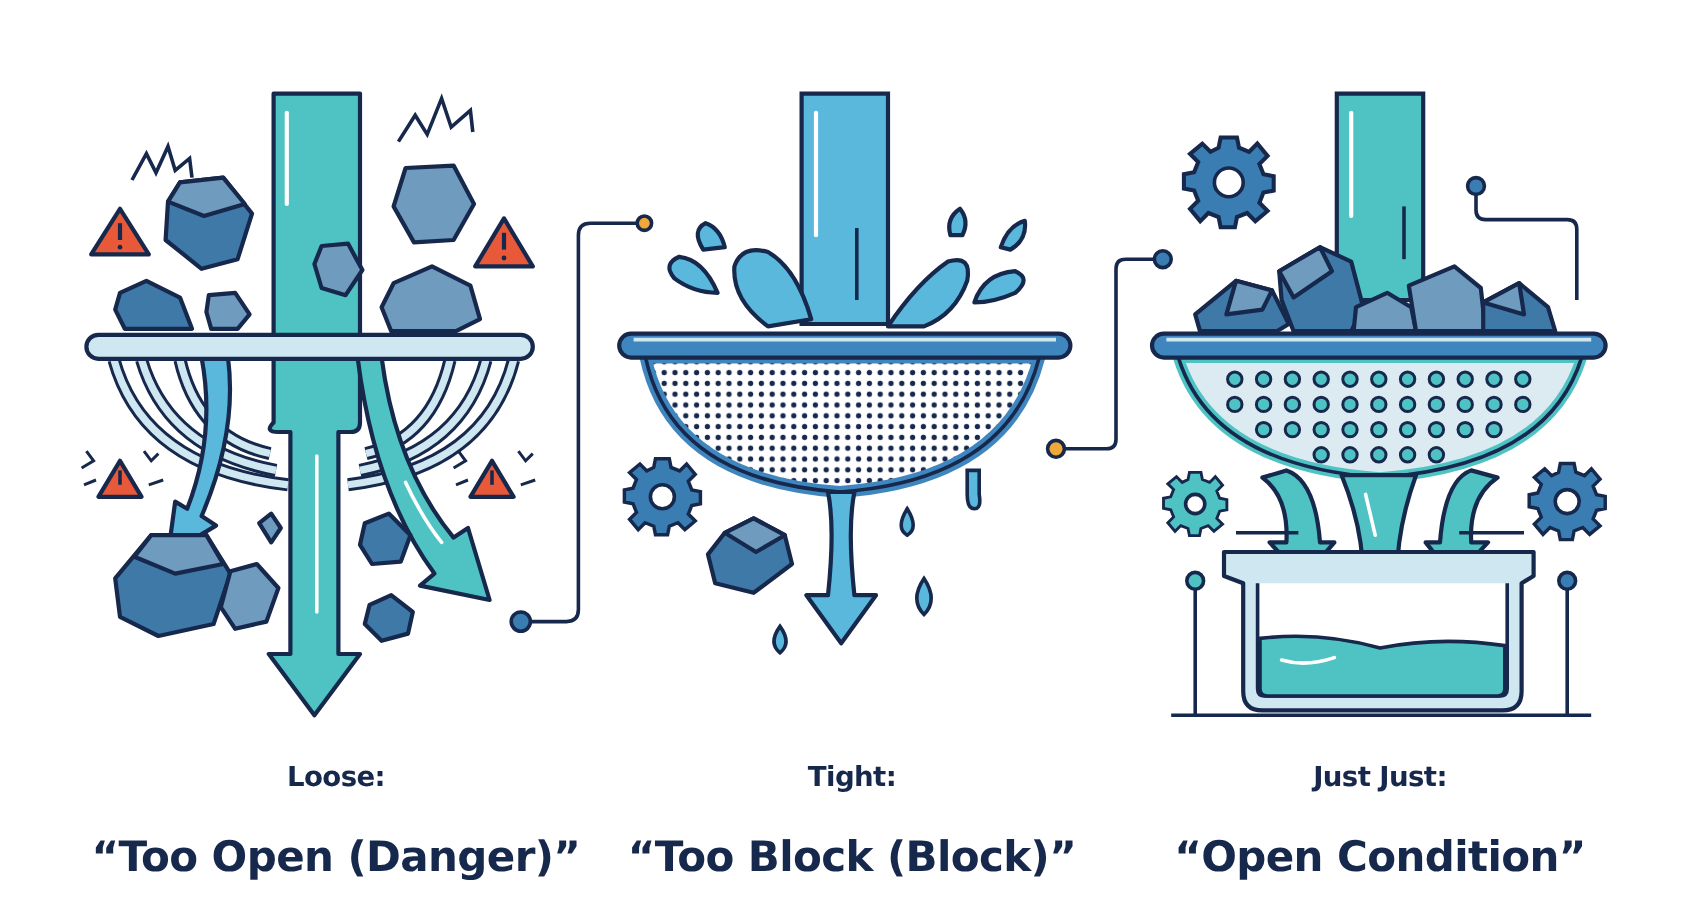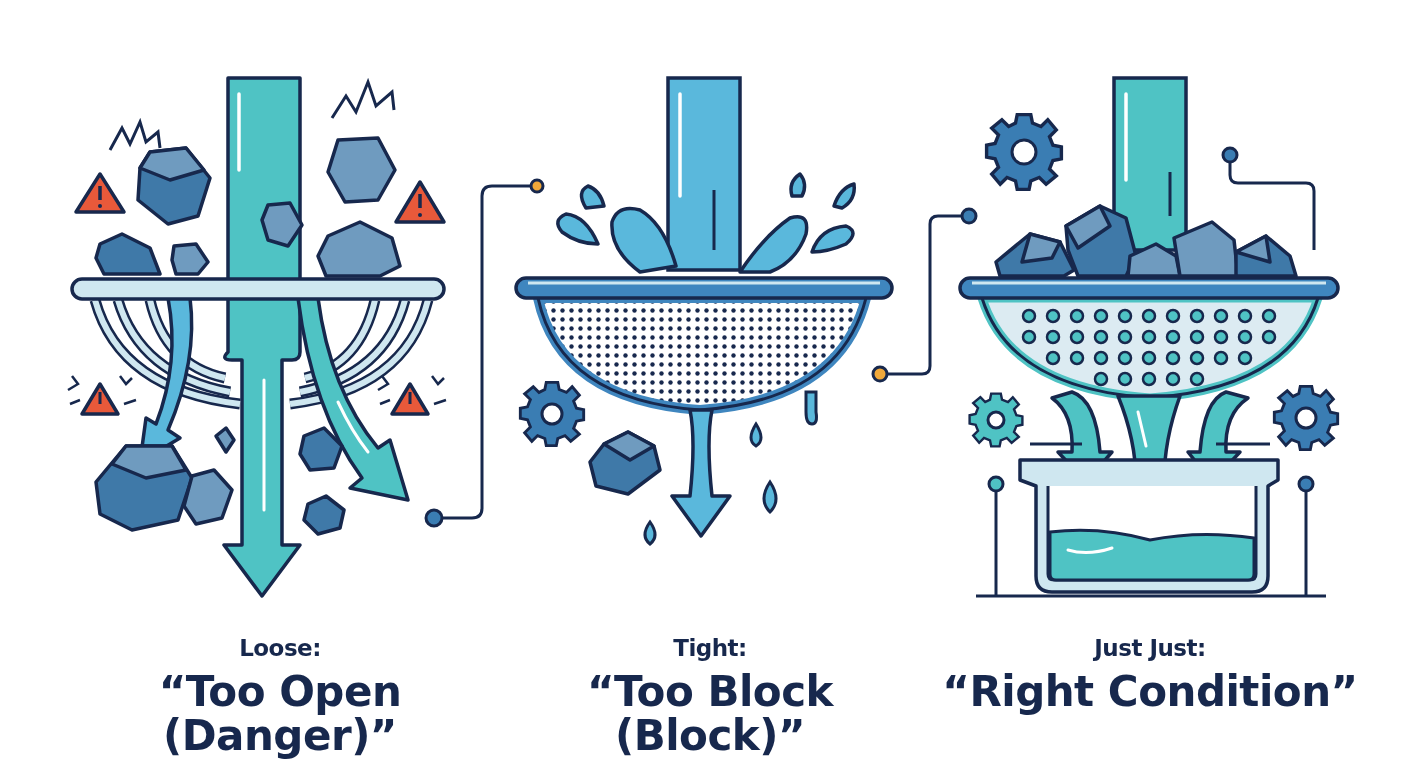--- a/index.html
+++ b/index.html
@@ -1,20 +1,20 @@
 <!DOCTYPE html>
 <html><head>
 <meta charset="utf-8">
 <style>
   html, body { margin: 0; padding: 0; background: #ffffff; }
   body { width: 1408px; height: 768px; overflow: hidden; position: relative; font-family: "Liberation Sans", sans-serif; }
   #stage { position: absolute; left: 0; top: 0; width: 1408px; height: 768px; }
   .caption { position: absolute; text-align: center; color: #17284d; font-family: "DejaVu Sans", sans-serif; font-weight: bold; }
   .caption .title { font-size: 23px; line-height: 44px; display: block; letter-spacing: -0.5px; }
-  .caption .subtitle { font-size: 42px; line-height: 44px; display: block; letter-spacing: -0.5px; }
+  .caption .subtitle { font-size: 35px; line-height: 44px; display: block; letter-spacing: -0.5px; margin-top: 23px; }
   #cap-loose { left: 60px; top: 626px; width: 440px; }
   #cap-tight { left: 490px; top: 626px; width: 440px; }
   #cap-right { left: 930px; top: 626px; width: 440px; }
 </style>
 </head>
 <body>
 
 <svg id="stage" viewBox="0 0 1408 768" xmlns="http://www.w3.org/2000/svg">
   <defs>
     <pattern id="finemesh" width="9" height="9" patternUnits="userSpaceOnUse">
@@ -262,14 +262,14 @@
 <div class="caption" id="cap-loose">
   <span class="title">Loose:</span>
   <span class="subtitle">“Too Open (Danger)”</span>
 </div>
 <div class="caption" id="cap-tight">
   <span class="title">Tight:</span>
   <span class="subtitle">“Too Block (Block)”</span>
 </div>
 <div class="caption" id="cap-right">
   <span class="title">Just Just:</span>
-  <span class="subtitle">“Right Condition”</span>
+  <span class="subtitle">“Open Condition”</span>
 </div>
 
 </body></html>

